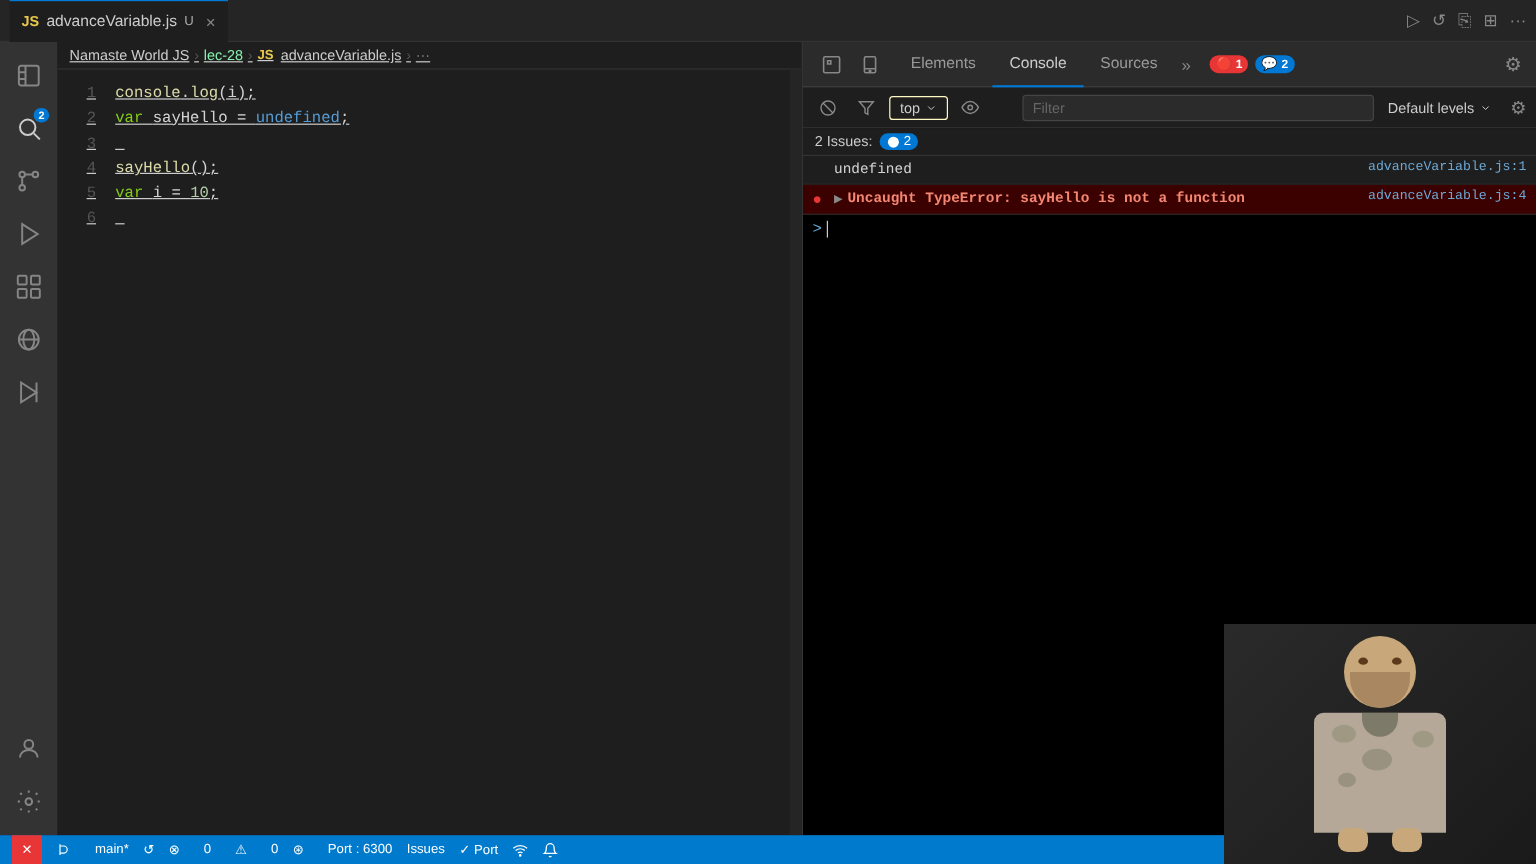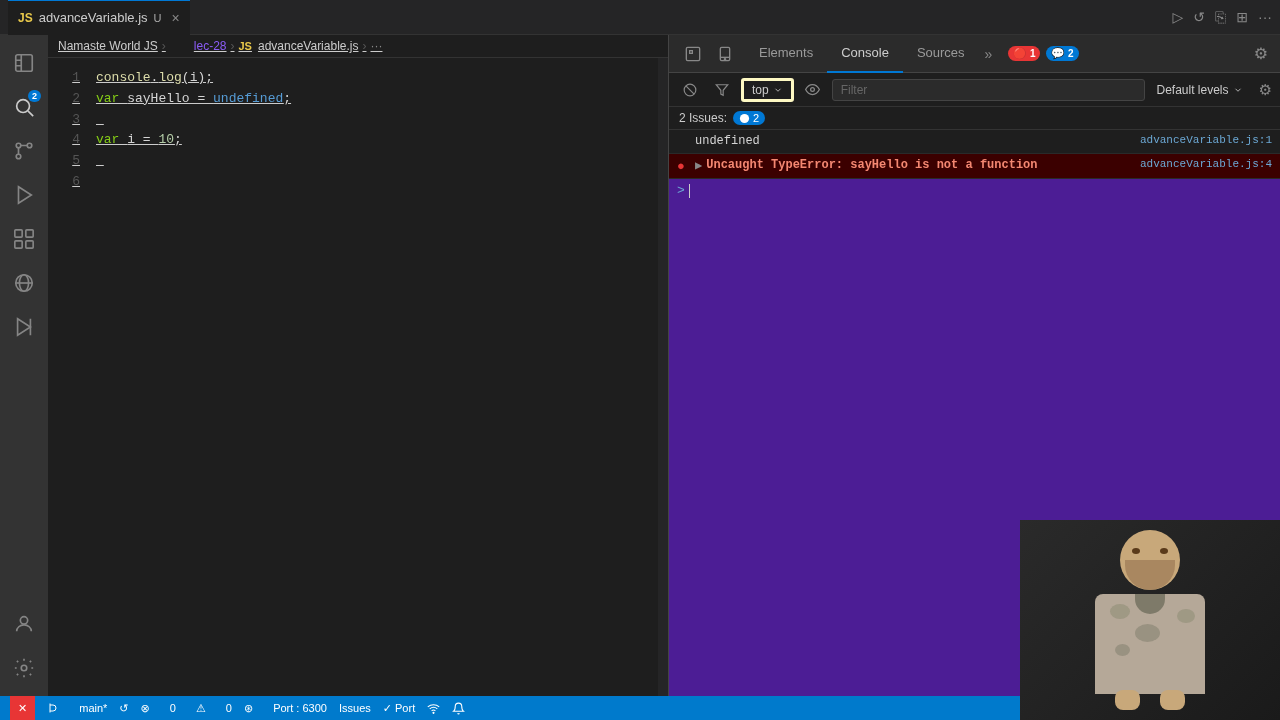--- a/index.html
+++ b/index.html
@@ -169,21 +169,21 @@
     
     .editor-scrollbar {
       width: 10px;
       background: #252526;
       flex-shrink: 0;
     }
 
     
     .devtools {
       width: 612px;
-      background: #4c1d95;
+      background: #000000;
       display: flex;
       flex-direction: column;
       border-left: 1px solid #444;
       flex-shrink: 0;
     }
 
     
     .devtools-tabs {
       display: flex;
       align-items: center;
@@ -263,36 +263,37 @@
     .dt-icon-btn {
       width: 26px; height: 26px;
       display: flex; align-items: center; justify-content: center;
       color: #888; cursor: pointer; font-size: 15px; border-radius: 3px;
     }
     .top-dropdown {
       display: flex;
       align-items: center;
       gap: 4px;
       padding: 2px 8px;
-      border: 3px solid #fef9c3;
+      border: 1px solid #fef9c3;
       border-radius: 3px;
       color: #ccc;
       font-size: 12px;
       cursor: pointer;
       background: transparent;
     }
     .filter-input {
       flex: 1;
       background: #2b2b2b;
       border: 1px solid #444;
       border-radius: 3px;
       color: #ccc;
       font-size: 12px;
       padding: 3px 8px;
       outline: none;
+      margin-left: 24px;
     }
     .filter-input::placeholder { color: #666; }
     .default-levels-btn {
       display: flex;
       align-items: center;
       gap: 4px;
       color: #ccc;
       font-size: 12px;
       cursor: pointer;
       padding: 2px 6px;
@@ -493,21 +494,21 @@
         </svg>
       </div>
     </div>
   </div>
 
   <div class="editor-area">
 
     <div class="breadcrumb">
       <span style="color:#ccc;cursor:pointer;">Namaste World JS</span>
       <span class="breadcrumb-sep">›</span>
-      <span style="color:#8b5cf6;cursor:pointer;margin-left:24px;">lec-28</span>
+      <span style="color:#86efac;cursor:pointer;">lec-28</span>
       <span class="breadcrumb-sep">›</span>
       <span class="breadcrumb-icon">JS</span>
       <span style="color:#ccc;cursor:pointer;">advanceVariable.js</span>
       <span class="breadcrumb-sep">›</span>
       <span style="cursor:pointer;">···</span>
     </div>
 
     <div class="code-editor">
       <div class="line-numbers">
         <div>1</div>
@@ -522,20 +523,23 @@
         <div class="code-line">
           <span class="method-name">console</span><span class="plain">.</span><span class="method-name">log</span><span class="plain">(i);</span>
         </div>
 
         <div class="code-line">
           <span class="kw-var">var </span><span class="plain">sayHello = </span><span class="kw-undefined">undefined</span><span class="plain">;</span>
         </div>
 
         <div class="code-line">&nbsp;</div>
 
+        <div class="code-line">
+          <span class="fn-name">sayHello</span><span class="plain">();</span>
+        </div>
 
         <div class="code-line">
           <span class="kw-var">var </span><span class="plain">i = </span><span class="num-val">10</span><span class="plain">;</span>
         </div>
 
         <div class="code-line">
           <span class="plain">&nbsp;</span>
         </div>
       </div>
       <div class="editor-scrollbar"></div>

